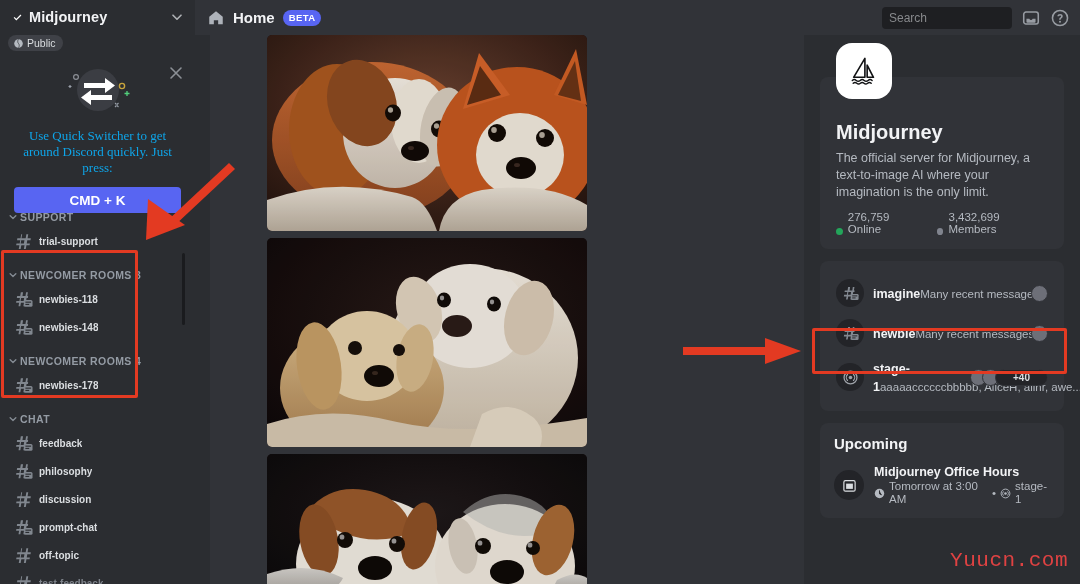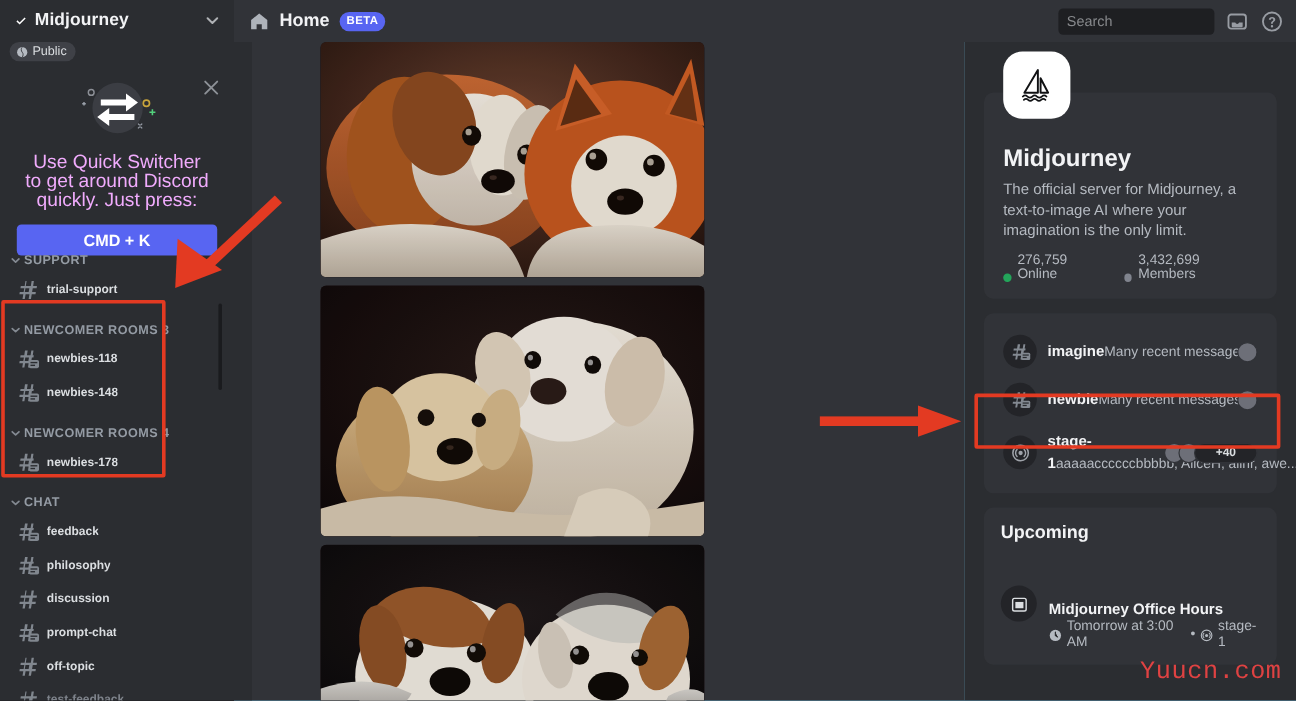--- a/index.html
+++ b/index.html
@@ -55,22 +55,23 @@
   }
   .promo-close {
     position: absolute; right: 10px; top: 8px;
     width: 18px; height: 18px; opacity: .7; cursor: pointer;
   }
   .promo-art {
     height: 64px; display: flex; align-items: center; justify-content: center;
     position: relative;
   }
   .promo-text {
-    font-size: 16px; line-height: 16px; color: #f0abfc;
+    font-size: 13px; line-height: 16px; color: #0ea5e9;
     padding: 4px 6px 0 6px;
+    font-family: Liberation Serif, serif;
   }
   .promo-btn {
     margin-top: 11px;
     background: #5865f2; color: #fff;
     font-size: 13.5px; font-weight: bold;
     height: 26px; border-radius: 4px;
     display: flex; align-items: center; justify-content: center;
     cursor: pointer; border: none; width: 100%;
     font-family: "Liberation Sans", sans-serif;
   }
@@ -104,21 +105,21 @@
 
   .sb-scrollbar {
     position: absolute; left: 182px; top: 253px;
     width: 3px; height: 72px; border-radius: 2px;
     background: #1a1b1e;
   }
 
   
   .main {
     flex: 1; position: relative;
-    background: #7dd3fc;
+    background: #737373;
     display: flex; flex-direction: column;
     overflow: hidden;
   }
   .topbar {
     height: 35px; flex: 0 0 35px;
     display: flex; align-items: center;
     padding: 0 10px 0 12px;
     background: #313338;
     position: relative; z-index: 4;
   }
@@ -247,21 +248,21 @@
     position: relative; z-index: 2;
   }
 
   .up-row { display: flex; align-items: center; padding: 8px 4px 2px 4px; }
   .up-av {
     width: 30px; height: 30px; border-radius: 50%;
     background: #232428; flex: 0 0 30px;
     display: flex; align-items: center; justify-content: center;
     margin-right: 10px;
   }
-  .up-name { font-size: 12.5px; font-weight: bold; color: #f2f3f5; line-height: 16px; margin-top: 36px; }
+  .up-name { font-size: 12.5px; font-weight: bold; color: #f2f3f5; line-height: 16px; }
   .up-meta {
     font-size: 11.5px; color: #b5bac1;
     display: flex; align-items: center; gap: 4px; line-height: 13px;
   }
 
   
   .anno { position: absolute; pointer-events: none; z-index: 50; }
   .box-hl { border: 3px solid #e33a22; border-radius: 2px; }
   .watermark {
     position: absolute; right: 12px; bottom: 12px;

